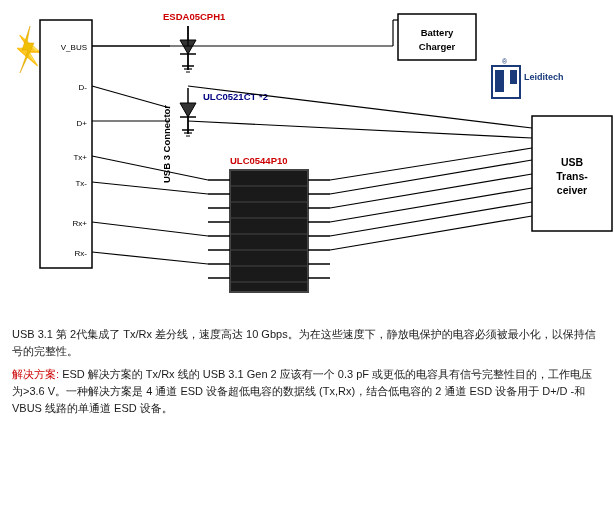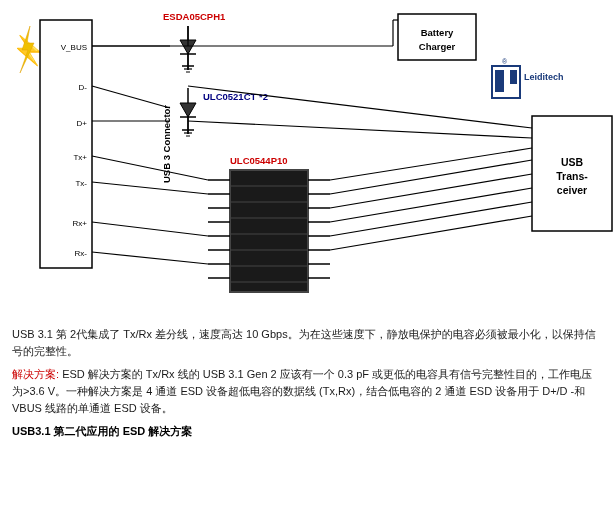--- a/index.html
+++ b/index.html
@@ -182,16 +182,13 @@
 </div>
 
 <div class="text-content">
   <p>
     <span>USB 3.1 第 2代集成了 Tx/Rx 差分线，速度高达 10 Gbps。为在这些速度下，静放电保护的电容必须被最小化，以保持信号的完整性。</span>
   </p>
   <p>
     <span class="text-highlight">解决方案:</span>
     <span>ESD 解决方案的 Tx/Rx 线的 USB 3.1 Gen 2 应该有一个 0.3 pF 或更低的电容具有信号完整性目的，工作电压为&gt;3.6 V。一种解决方案是 4 通道 ESD 设备超低电容的数据线 (Tx,Rx)，结合低电容的 2 通道 ESD 设备用于 D+/D -和 VBUS 线路的单通道 ESD 设备。</span>
   </p>
-  <p>
-    <span class="text-section-title">USB3.1 第二代应用的 ESD 解决方案</span>
-  </p>
 </div>
 
 </body></html>

